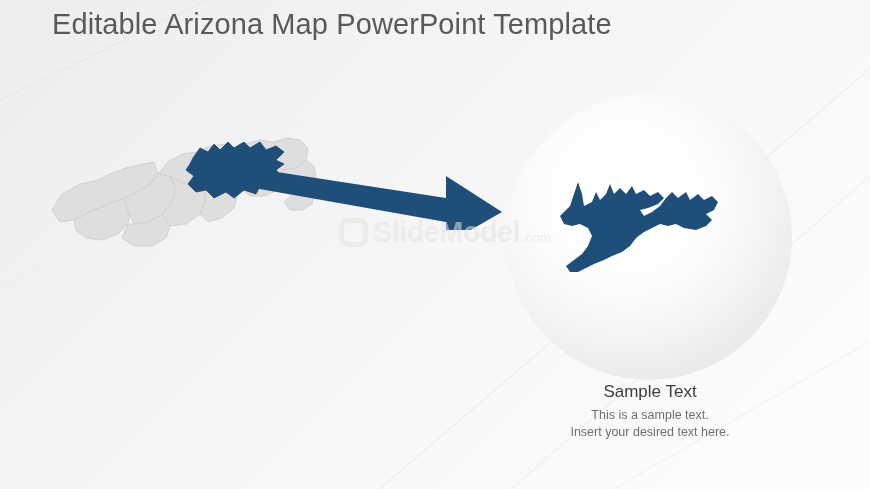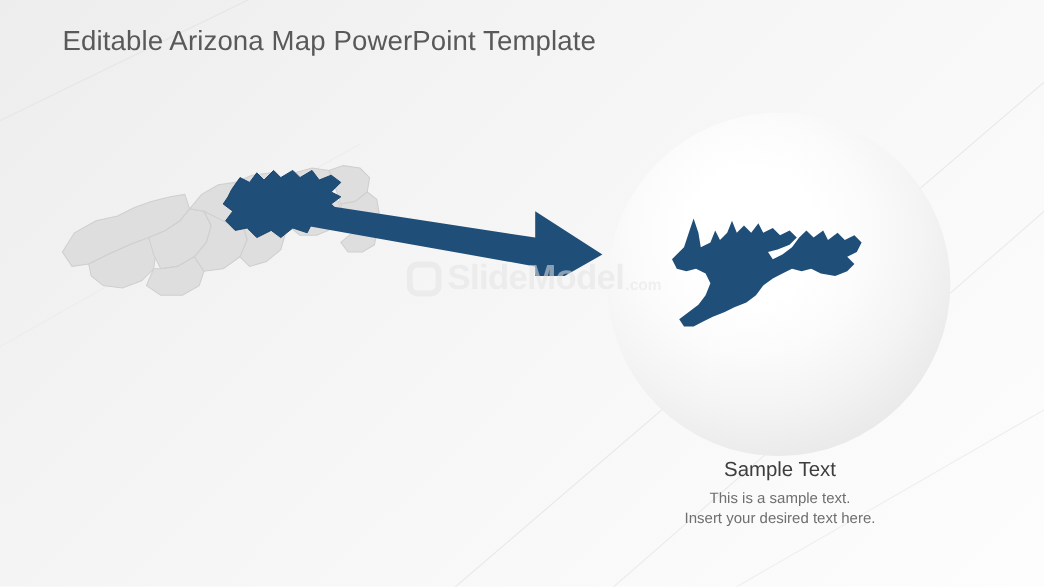--- a/index.html
+++ b/index.html
@@ -27,22 +27,22 @@
   .bg-streaks {
     position: absolute;
     inset: 0;
     pointer-events: none;
   }
 
   
   #slide-title {
     position: absolute;
     left: 52px;
-    top: 21px;
-    font-size: 23px;
+    top: 8px;
+    font-size: 29px;
     font-weight: normal;
     letter-spacing: 0.1px;
     color: #595959;
     white-space: nowrap;
   }
 
   
   #map-figure {
     position: absolute;
     left: 38px;

